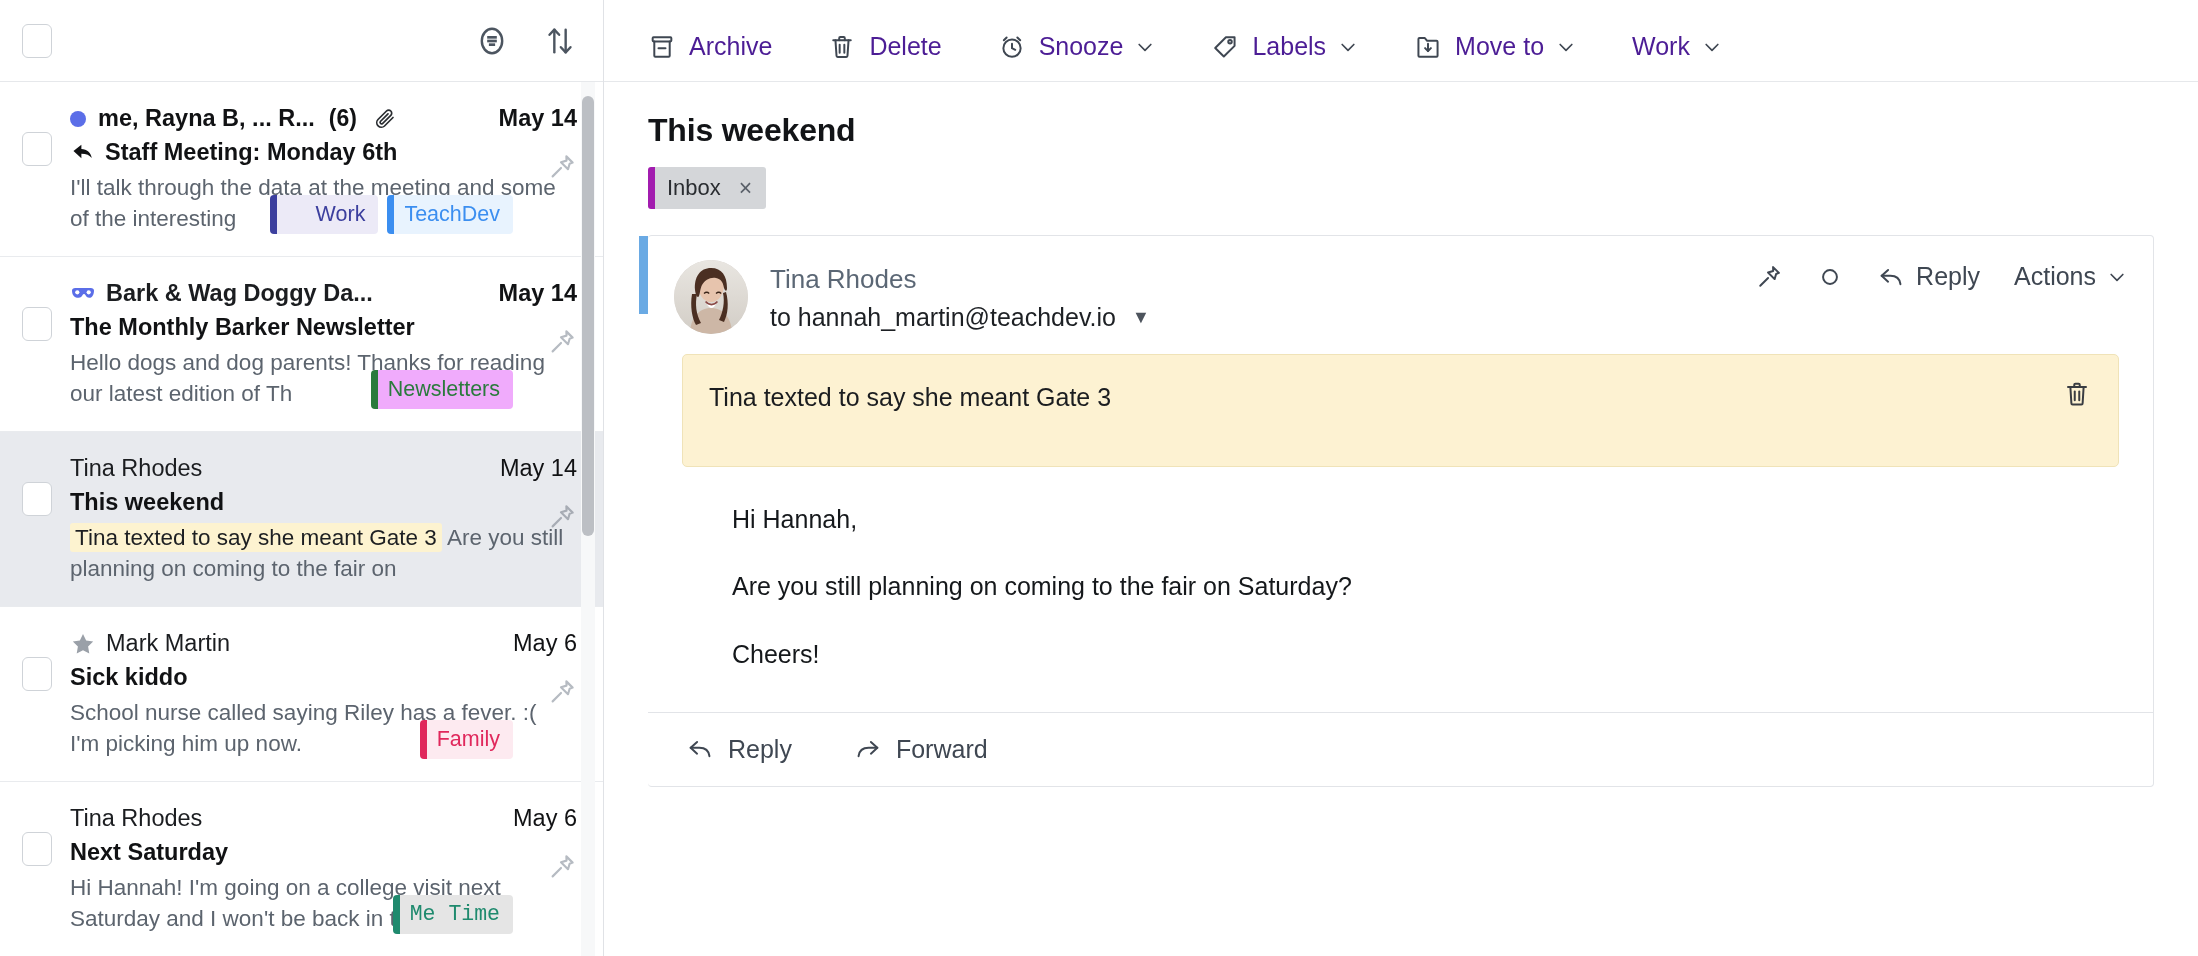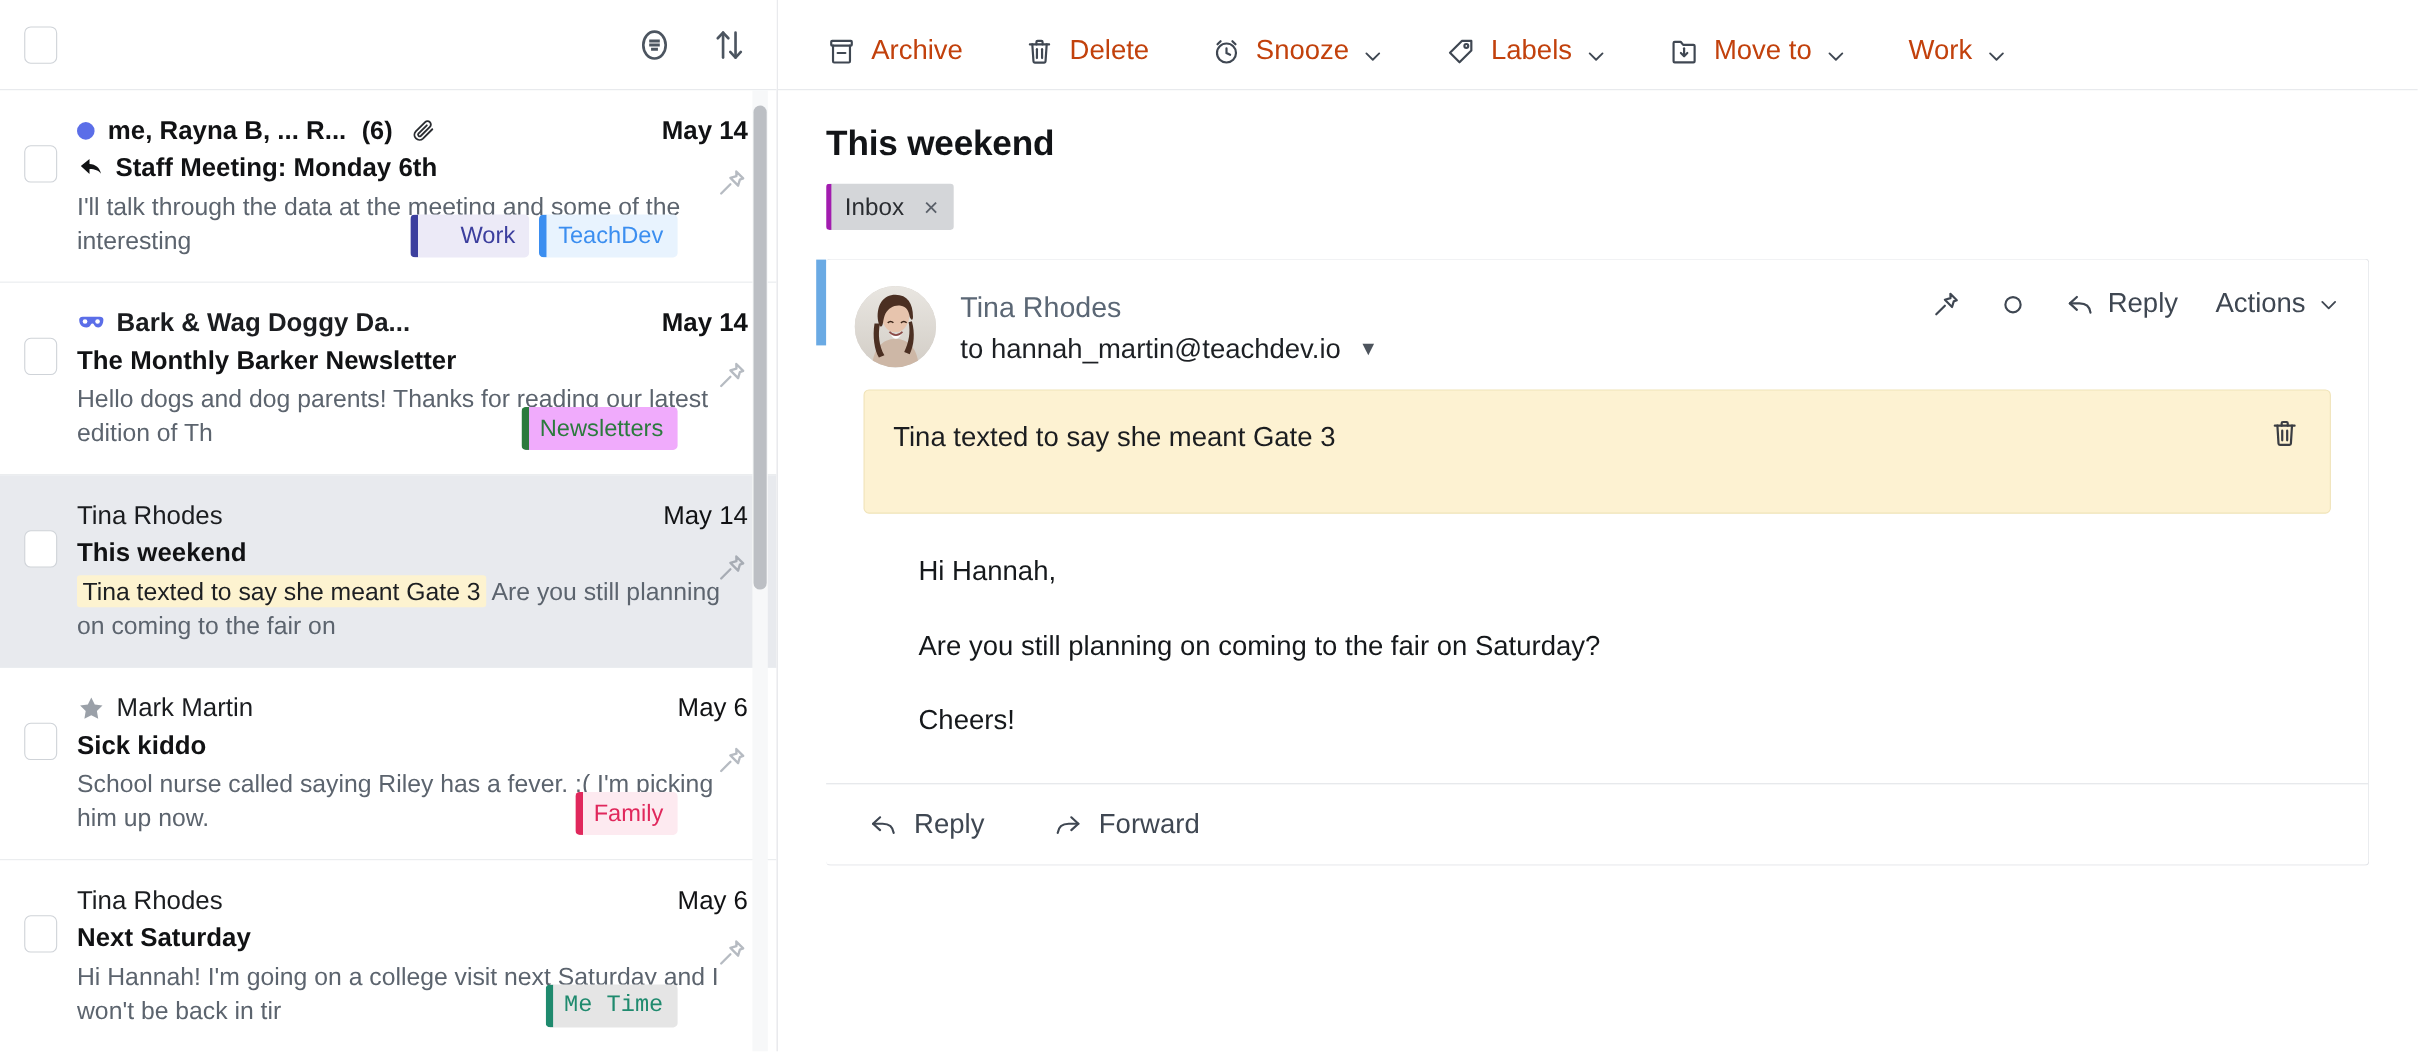--- a/index.html
+++ b/index.html
@@ -7,21 +7,21 @@
     width: 2198px; height: 956px;
     font-family: "Liberation Sans", sans-serif;
     background: #ffffff;
     overflow: hidden;
     -webkit-font-smoothing: antialiased;
   }
   .app { display: flex; width: 2198px; height: 956px; }
 
   
   .list-pane {
-    width: 707px; height: 956px;
+    width: 604px; height: 956px;
     display: flex; flex-direction: column;
     background: #fff;
     position: relative;
     border-right: 1px solid #e0e2e6;
   }
   .list-header {
     height: 82px; min-height: 82px;
     display: flex; align-items: center;
     padding: 0 26px 0 22px;
     border-bottom: 1px solid #e6e8eb;
@@ -109,37 +109,37 @@
     display: flex; flex-direction: column;
     background: #fff; min-width: 0;
   }
   .toolbar {
     height: 82px; min-height: 82px;
     display: flex; align-items: center;
     padding-left: 44px;
     border-bottom: 1px solid #e6e8eb;
   }
   .tb-btn {
-    display: flex; align-items: flex-end;
-    font-size: 25px; color: #c2410c;
+    display: flex; align-items: center;
+    font-size: 25px; color: #4c1d95;
     margin-right: 56px; white-space: nowrap; margin-top: 12px;
   }
   .tb-btn .ti { margin-right: 13px; display: flex; align-items: center; }
   .tb-btn .caret { margin-left: 12px; display: flex; align-items: center; }
 
   .read-scroll { flex: 1; overflow: hidden; padding: 0; }
   .thread-head { padding: 30px 44px 0 44px; }
   .thread-title {
     font-size: 32px; font-weight: bold; color: #121417;
     letter-spacing: -0.2px; margin-bottom: 18px;
   }
   .folder-chip {
     display: inline-flex; align-items: center;
     background: #d4d6d9; color: #2a2d31;
-    font-size: 22px; border-left: 5px solid #a21caf;
+    font-size: 22px; border-left: 7px solid #a21caf;
     padding: 8px 14px 8px 12px; border-radius: 3px;
   }
   .folder-chip .x { margin-left: 18px; color: #5a6069; font-size: 23px; line-height: 1; }
 
   .msg-card {
     margin: 26px 44px 0 44px;
     border: 1px solid #e2e4e8; border-radius: 4px;
     background: #fff; position: relative;
     border-left: none;
   }

